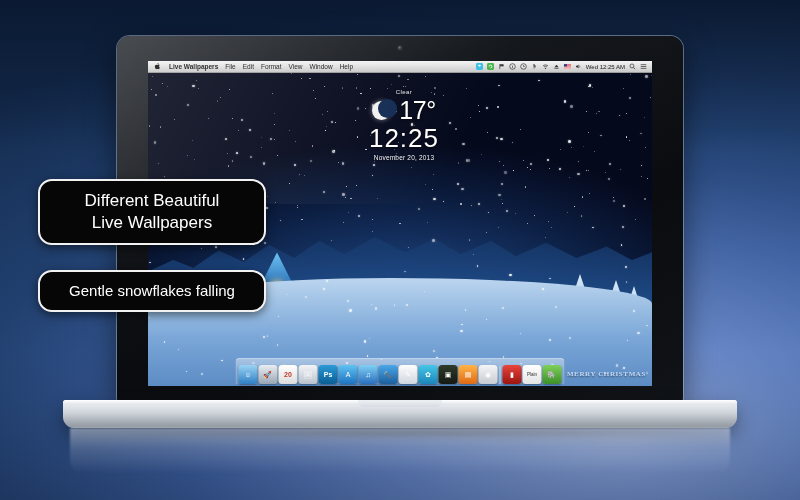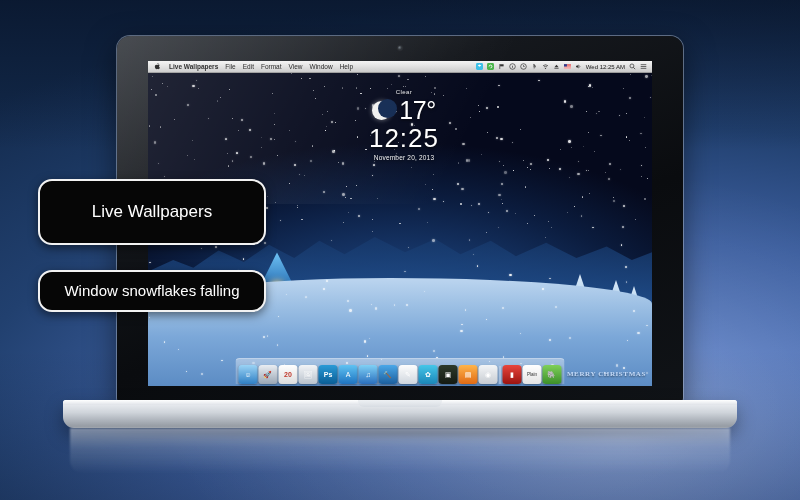--- a/index.html
+++ b/index.html
@@ -743,18 +743,19 @@
   <div id="base-shadow"></div>
   <div id="base">
     <div id="base-top"></div>
     <div id="base-notch"></div>
   </div>
   <div id="reflection"></div>
 </div>
 
 <div class="callout" id="callout-1">
   <div>
+    <div>Different Beautiful</div>
     <div>Live Wallpapers</div>
   </div>
 </div>
 <div class="callout" id="callout-2">
-  <div>Window snowflakes falling</div>
+  <div>Gentle snowflakes falling</div>
 </div>
 
 </body></html>

